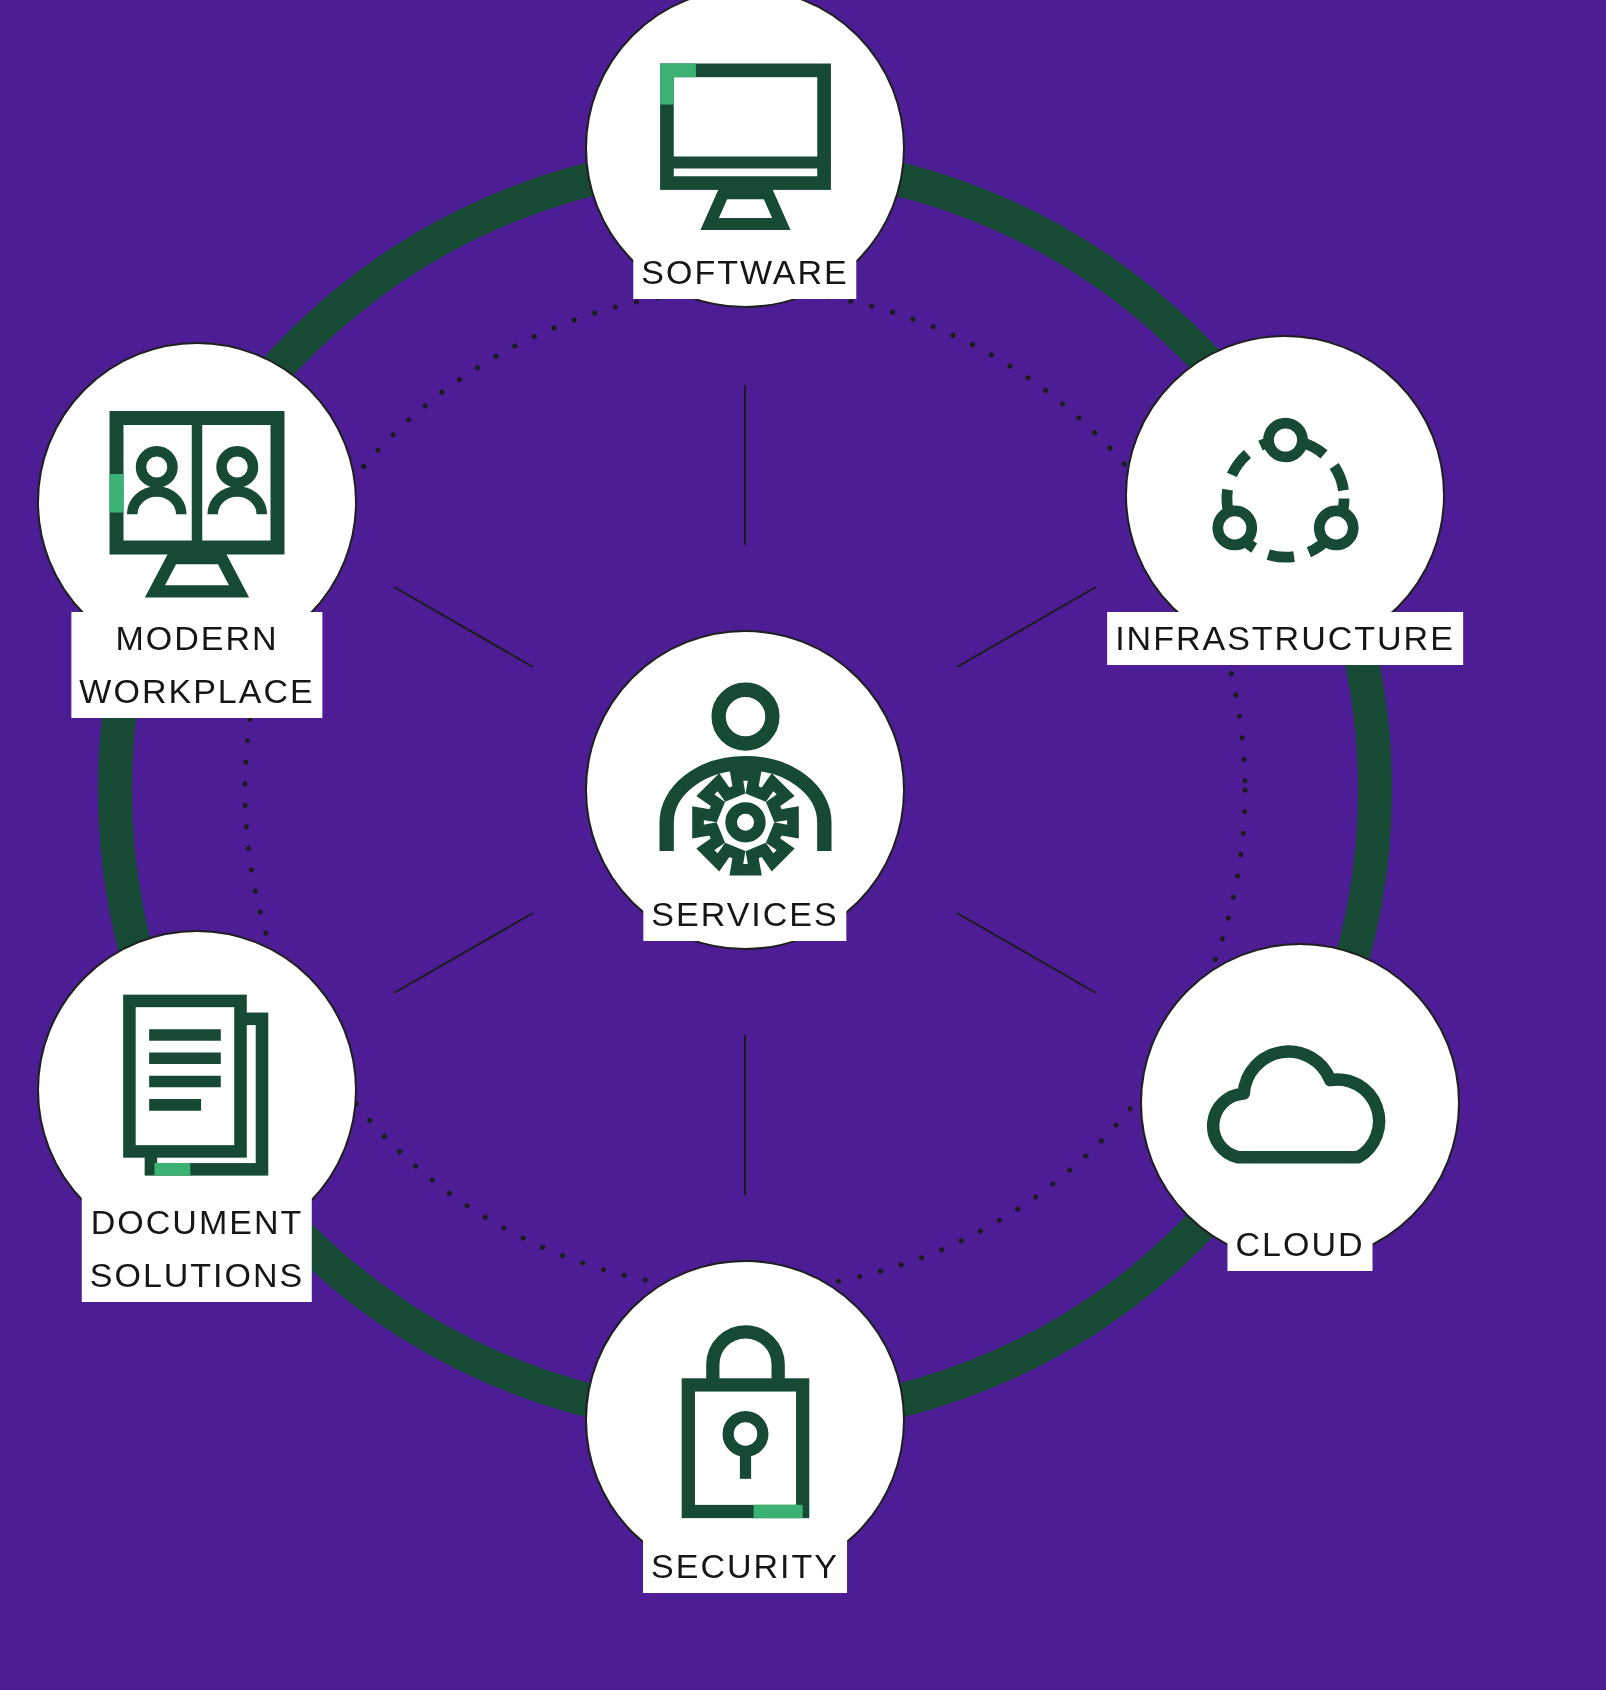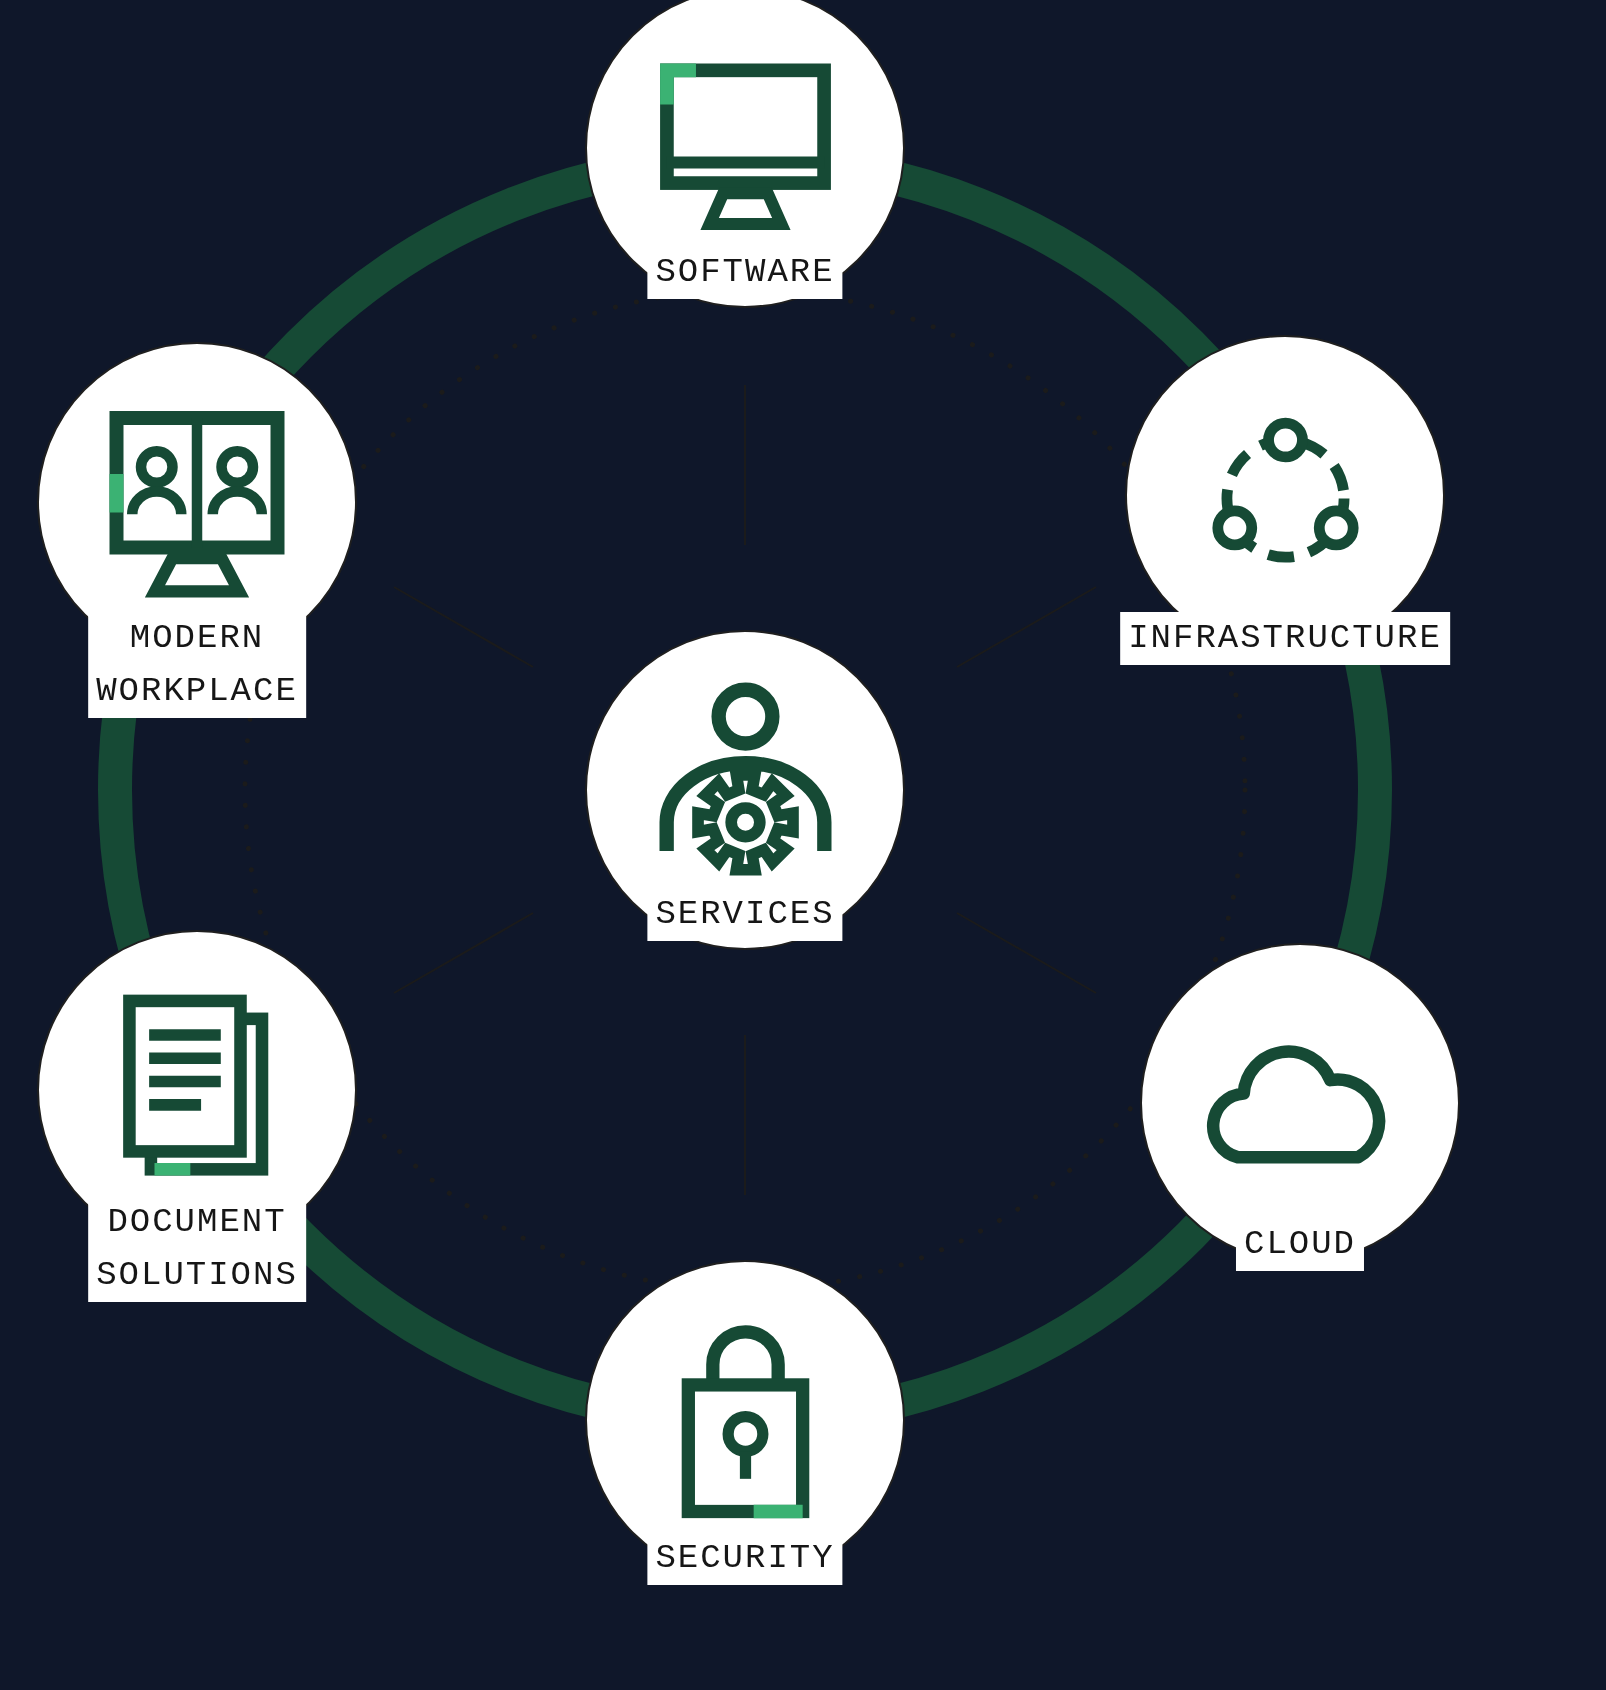--- a/index.html
+++ b/index.html
@@ -1,21 +1,21 @@
 <!DOCTYPE html>
 <html><head>
 <meta charset="utf-8">
 <style>
   html,body{margin:0;padding:0;background:#fff;}
   .canvas{
     position:relative;
     width:1606px;height:1690px;
     overflow:hidden;
-    background:#0f172a;
-    font-family:Liberation Mono, monospace;
+    background:#4c1d95;
+    font-family:Liberation Sans, sans-serif;
   }
   .bg-svg{position:absolute;left:0;top:0;}
   .ring{stroke:#164A35;stroke-width:34;fill:none;}
   .dots{stroke:#1b1b1b;stroke-width:5;fill:none;stroke-dasharray:0.1 21.5;stroke-linecap:round;}
   .spoke{stroke:#1b1b1b;stroke-width:2;}
 
   .node{position:absolute;width:320px;height:320px;}
   .node-circle{
     box-sizing:border-box;
     width:100%;height:100%;
@@ -155,18 +155,18 @@
   <div class="node" style="left:585px;top:1260px;">
     <div class="node-circle">
       <svg class="icon ic-security" viewBox="0 0 120 120">
         <path class="st" d="M44,46 V36 A16,16 0 0 1 76,36 V46" stroke-width="6.5"></path>
         <rect class="st" x="32" y="46" width="56" height="62" stroke-width="6.5"></rect>
         <circle class="st" cx="60" cy="70" r="8.5" stroke-width="5.5"></circle>
         <line class="st" x1="60" y1="78.5" x2="60" y2="92" stroke-width="5.5"></line>
         <line class="acc" x1="64" y1="108" x2="88" y2="108" stroke-width="6.5"></line>
       </svg>
     </div>
-    <div class="node-label" style="top:272px;">
+    <div class="node-label" style="top:280px;">
       <span class="label-line">SECURITY</span>
     </div>
   </div>
 
 </div>
 
 </body></html>

